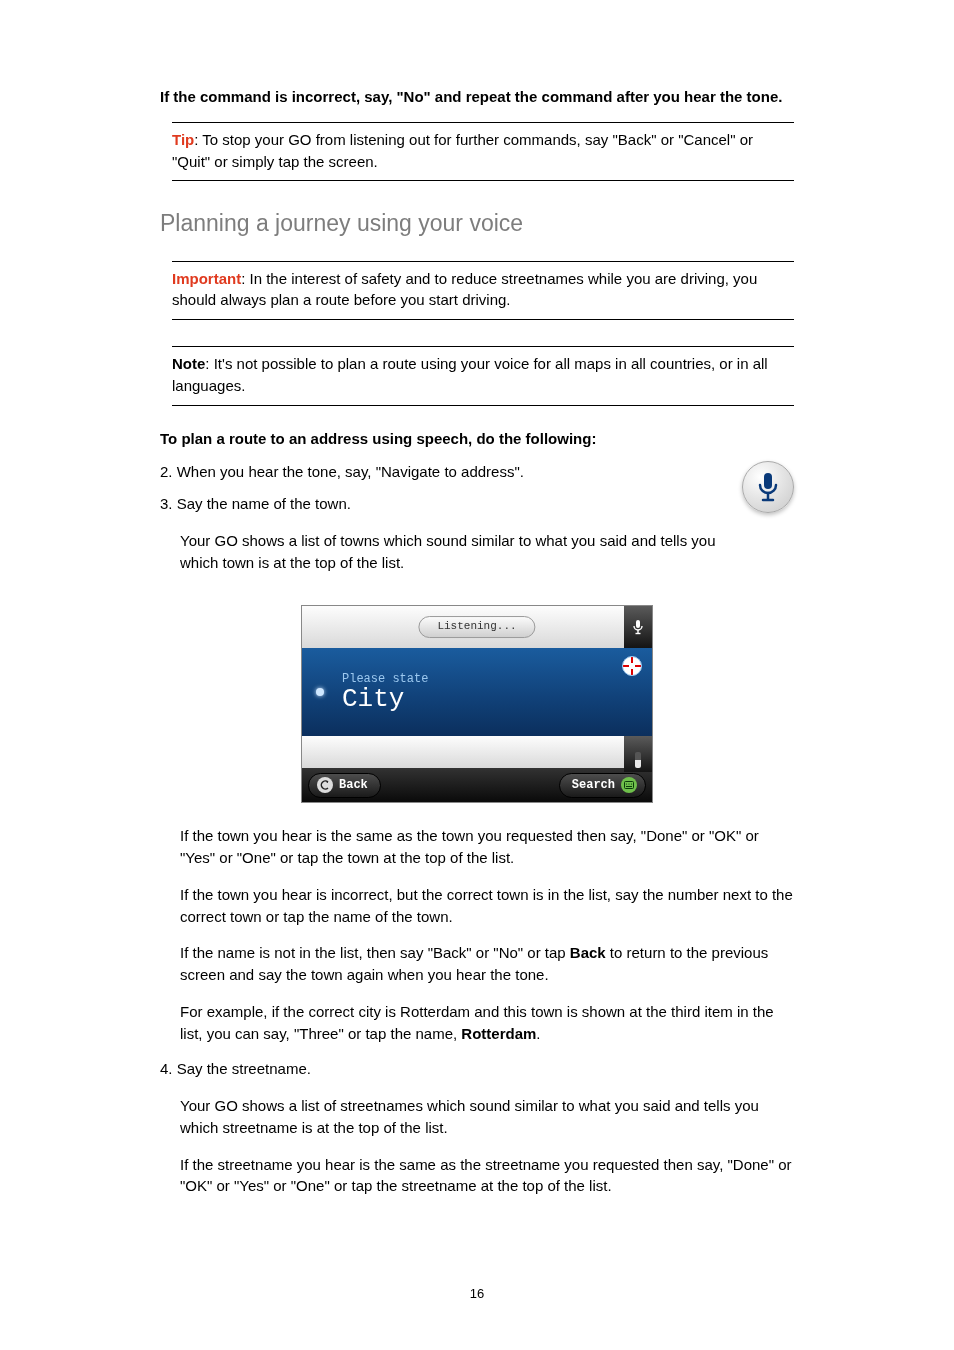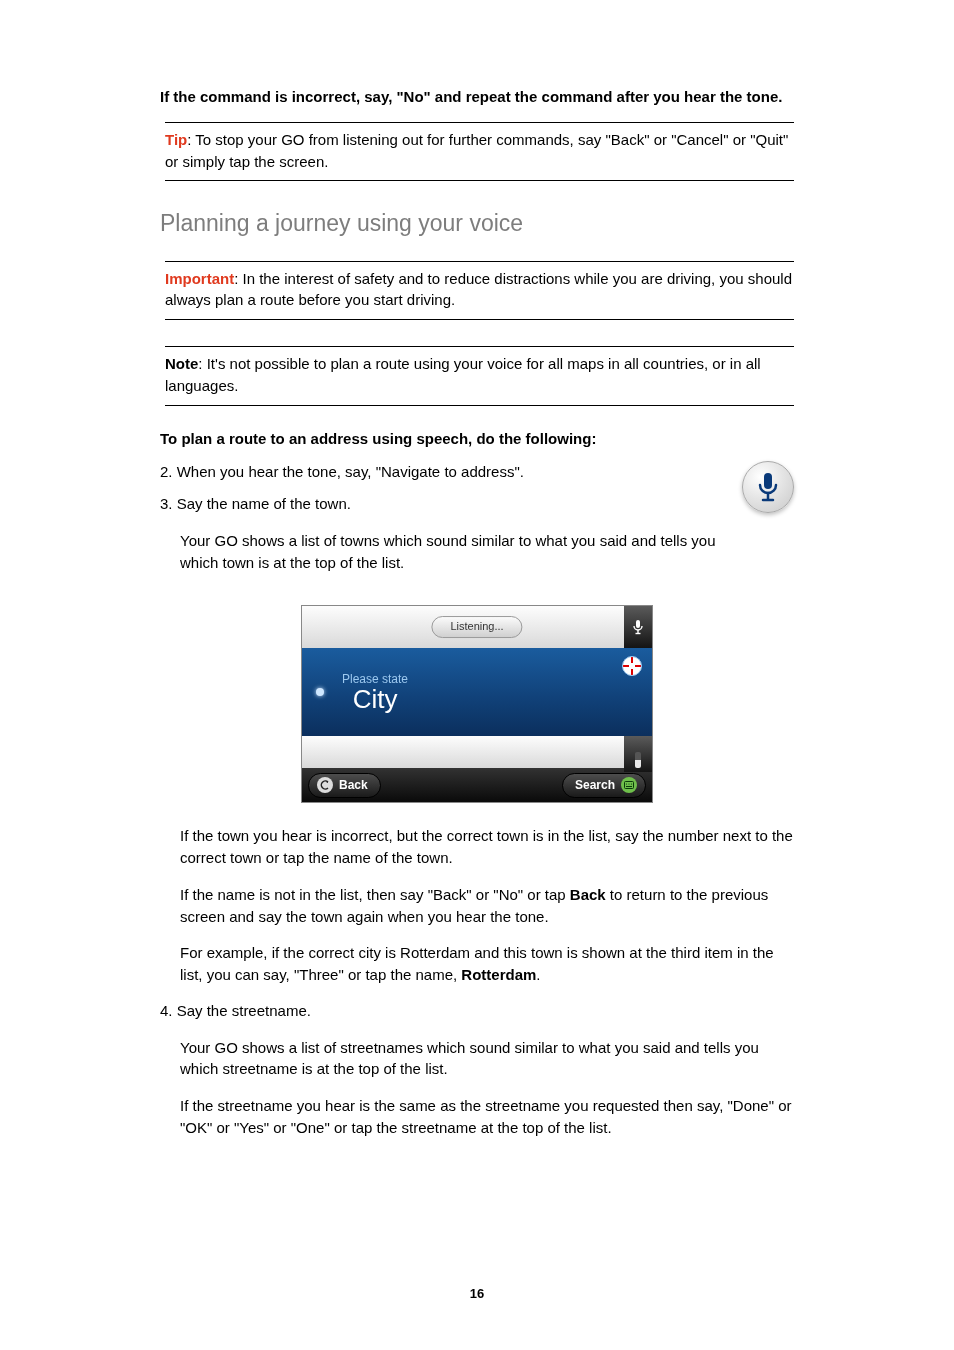--- a/index.html
+++ b/index.html
@@ -19,40 +19,39 @@
     padding: 86px 160px 0 160px;
   }
   .indent-1 { margin-left: 20px; }
   .para { margin: 0 0 12px 0; font-weight: bold; }
   .ol-item { margin: 0 0 10px 0; }
   .ol-body { margin-left: 20px; margin-bottom: 14px; }
   .hr-box {
     border-top: 1.5px solid #000;
     border-bottom: 1.5px solid #000;
     padding: 6px 0 8px 0;
-    margin: 14px 0 14px 5px;
+    margin: 14px 0 14px 12px;
   }
   .hr-box.wide-gap { margin-top: 26px; margin-bottom: 22px; }
   .heading2 {
     font-weight: normal;
     color: #7d7d7d;
     font-size: 23px;
     margin: 26px 0 20px 0;
   }
   .red { color: #e03a1f; font-weight: bold; }
   .bold { font-weight: bold; }
   .italic { }
   .pagenum {
     position: absolute;
     bottom: 46px;
     left: 0;
     width: 100%;
     text-align: center;
     font-size: 13px;
-    font-weight: bold;
   }
 
   
   .mic-icon-outer {
     float: right;
     margin-left: 20px;
     margin-top: 0px;
     margin-bottom: 10px;
   }
   .mic-circle {
@@ -65,22 +64,21 @@
     justify-content: center;
     box-shadow: 0 2px 4px rgba(0,0,0,0.25);
   }
 
   
   .device {
     width: 350px;
     margin: 18px auto 22px auto;
     border: 1px solid #888;
     background: #4c1d95;
-    font-family: Liberation Sans, sans-serif;
-    text-align: center;
+    font-family: Liberation Mono, monospace;
   }
   .dev-top {
     height: 42px;
     background: linear-gradient(to bottom, #fdfdfd, #d9d9d9);
     position: relative;
   }
   .listening-bubble {
     position: absolute;
     left: 50%;
     top: 50%;
@@ -179,21 +177,21 @@
 
   <p class="para indent-1">If the command is incorrect, say, "No" and repeat the command after you hear the tone.</p>
 
   <div class="hr-box">
     <span class="red">Tip</span><span>: To stop your GO from listening out for further commands, say "Back" or "Cancel" or "Quit" or simply tap the screen.</span>
   </div>
 
   <div class="heading2">Planning a journey using your voice</div>
 
   <div class="hr-box">
-    <span class="red">Important</span><span>: In the interest of safety and to reduce distractions while you are driving, you should always plan a route before you start driving.</span>
+    <span class="red">Important</span><span>: In the interest of safety and to reduce streetnames while you are driving, you should always plan a route before you start driving.</span>
   </div>
 
   <div class="hr-box wide-gap">
     <span class="bold italic">Note</span><span class="italic">: It's not possible to plan a route using your voice for all maps in all countries, or in all languages.</span>
   </div>
 
   <p class="para">To plan a route to an address using speech, do the following:</p>
 
   <div class="clearfix">
     <div class="mic-icon-outer">
@@ -255,20 +253,21 @@
               <rect x="2" y="5" width="6" height="1" fill="#0a3a0a"></rect>
               <circle cx="2.5" cy="3" r="0.6" fill="#0a3a0a"></circle>
               <circle cx="5" cy="3" r="0.6" fill="#0a3a0a"></circle>
               <circle cx="7.5" cy="3" r="0.6" fill="#0a3a0a"></circle>
             </svg>
         </span>
       </div>
     </div>
   </div>
 
+  <p class="ol-body">If the town you hear is the same as the town you requested then say, "Done" or "OK" or "Yes" or "One" or tap the town at the top of the list.</p>
   <p class="ol-body">If the town you hear is incorrect, but the correct town is in the list, say the number next to the correct town or tap the name of the town.</p>
   <p class="ol-body">
     <span>If the name is not in the list, then say "Back" or "No" or tap </span><span class="bold">Back</span><span> to return to the previous screen and say the town again when you hear the tone.</span>
   </p>
   <p class="ol-body">
     <span>For example, if the correct city is Rotterdam and this town is shown at the third item in the list, you can say, "Three" or tap the name, </span><span class="bold">Rotterdam</span><span>.</span>
   </p>
 
   <p class="ol-item">4. Say the streetname.</p>
   <p class="ol-body">Your GO shows a list of streetnames which sound similar to what you said and tells you which streetname is at the top of the list.</p>

